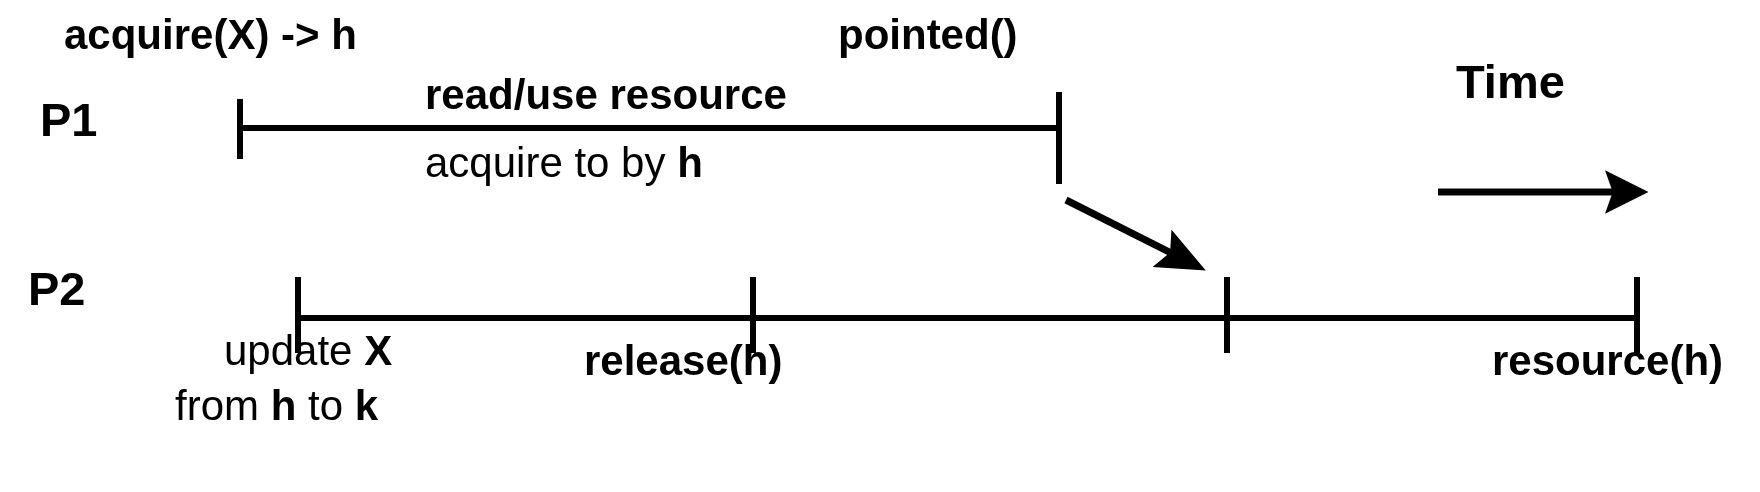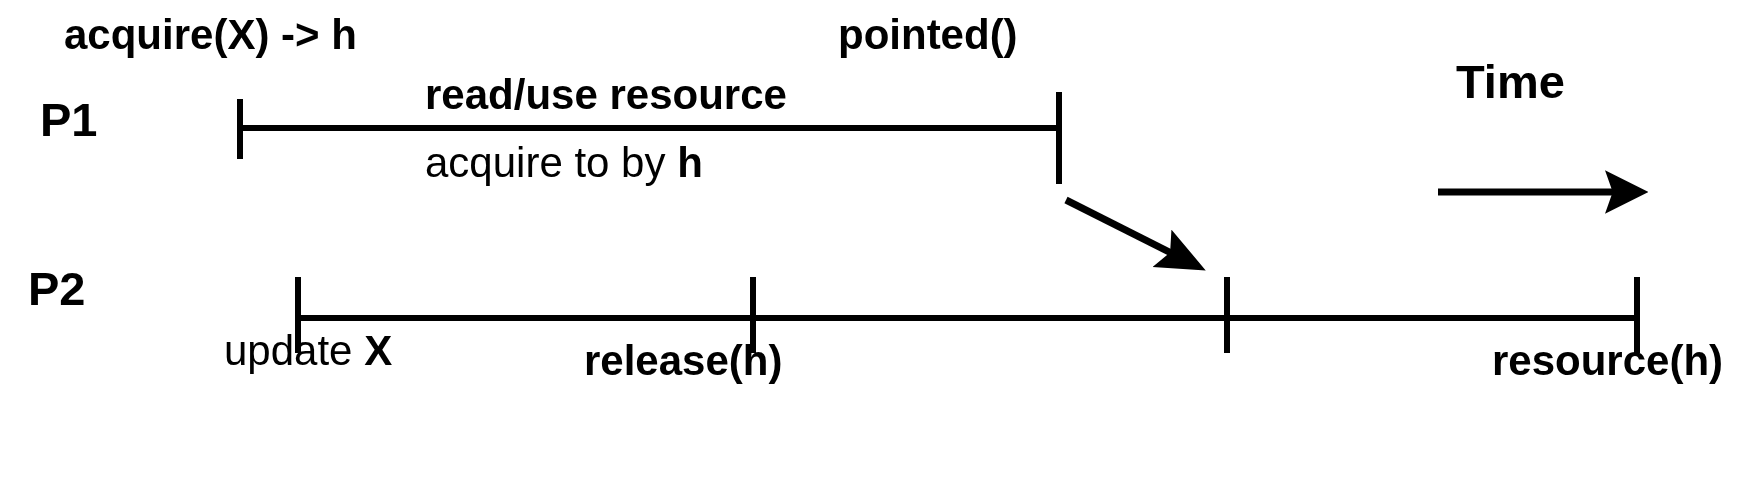--- a/index.html
+++ b/index.html
@@ -90,20 +90,21 @@
 
   <div class="abs axis-line" style="left:298px; top:315px; width:1342px;"></div>
 
   <div class="abs tick" style="left:295px; top:277px; height:76px;"></div>
   <div class="abs tick" style="left:750px; top:277px; height:76px;"></div>
   <div class="abs tick" style="left:1224px; top:277px; height:76px;"></div>
   <div class="abs tick" style="left:1634px; top:277px; height:76px;"></div>
 
   <div class="abs lbl desc-label" style="left:208px; top:330px;margin-left:16px;"><span class="plain">update </span><span class="bold">X</span></div>
 
+  <div class="abs lbl desc-label" style="left:175px; top:385px;"><span class="plain">from </span><span class="bold">h</span><span class="plain"> to </span><span class="bold">k</span></div>
 
   <div class="abs lbl call-label" style="left:584px; top:340px;">release(h)</div>
 
 
   <div class="abs lbl call-label" style="left:1492px; top:340px;">resource(h)</div>
 
   <svg class="overlay" viewBox="0 0 1760 492">
     <defs>
       <marker id="arrowhead-diag" markerWidth="7" markerHeight="7" refX="5.6" refY="3.0" orient="auto" markerUnits="strokeWidth">
         <path d="M0,0 L7,3 L0,6 L1.3,3 z" fill="#000"></path>

